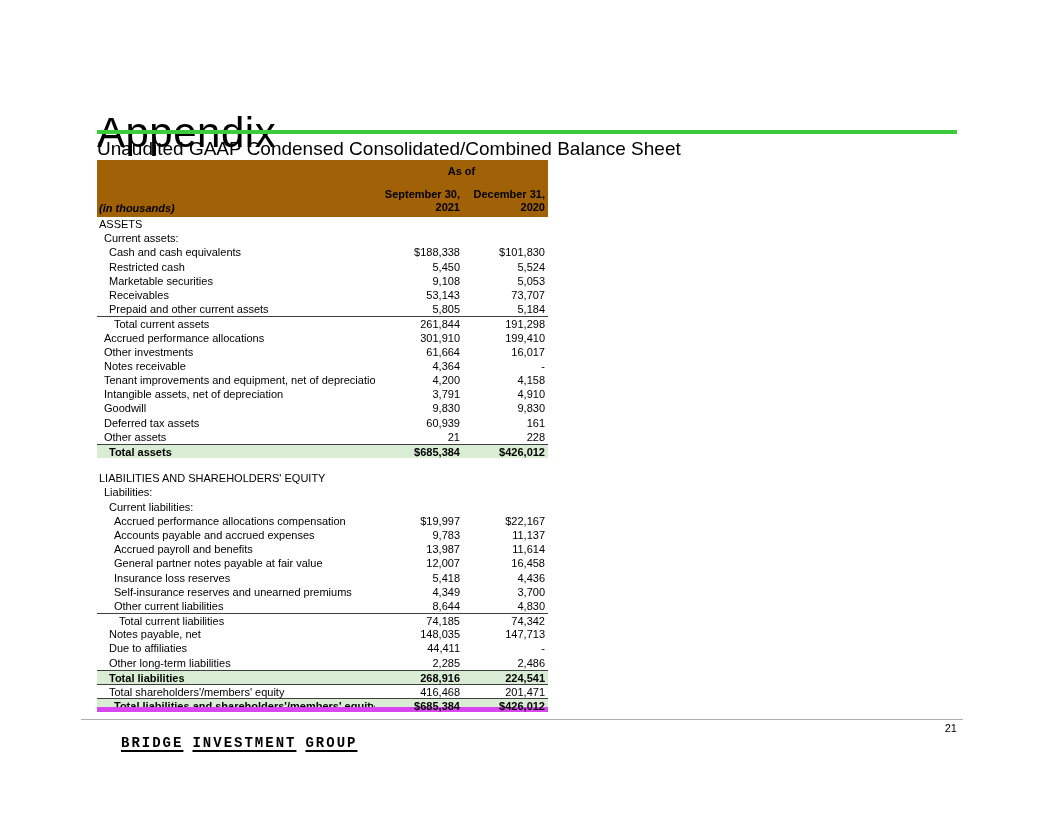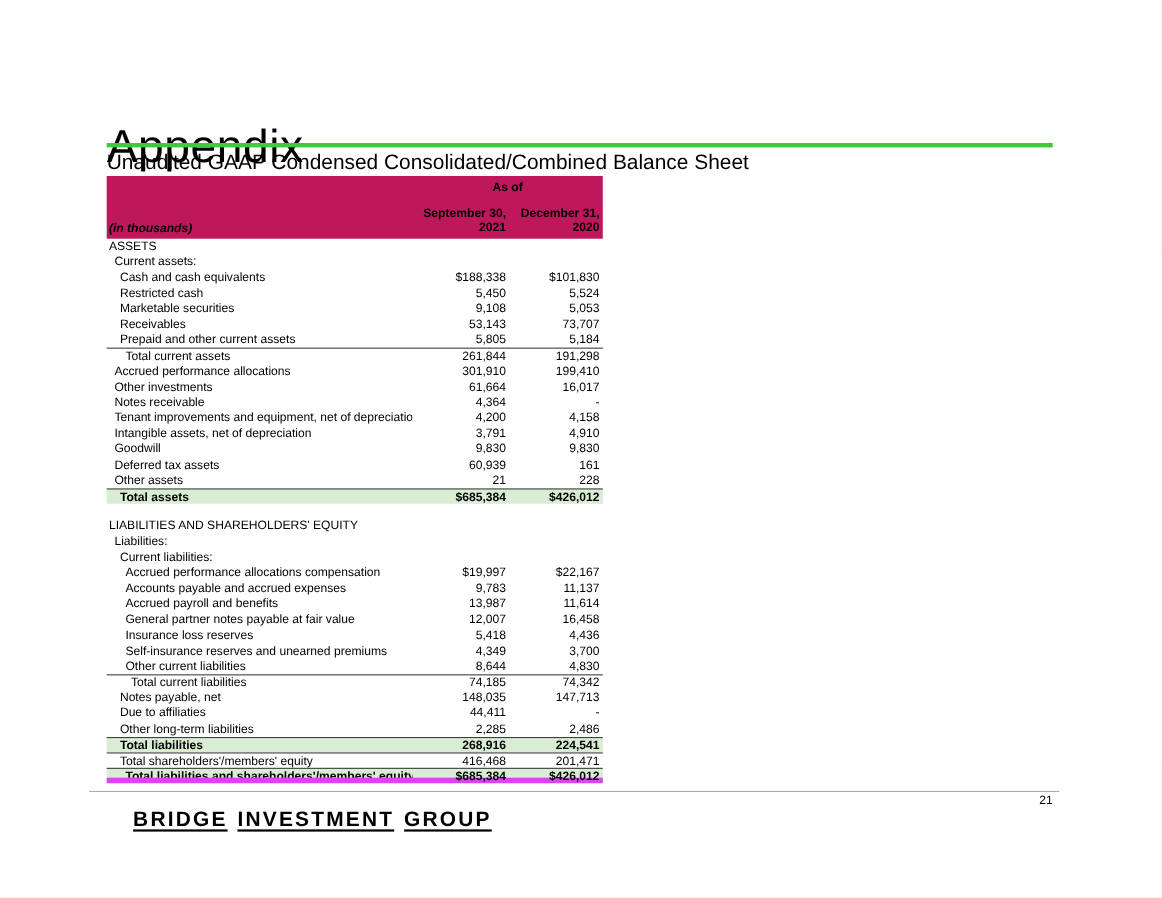--- a/index.html
+++ b/index.html
@@ -32,39 +32,39 @@
   .trow.green { background:#d9edd4; }
   .trow.bt { border-top:1px solid #3f3f3f; }
   .trow.bb { border-bottom:5px solid #d946ef; }
   .spacer { height:13px; }
   .ind0 { padding-left:2px; } .ind1 { padding-left:7px; } .ind2 { padding-left:12px; }
   .ind3 { padding-left:17px; } .ind4 { padding-left:22px; }
 
   .footer-rule { position:absolute; left:81px; top:719px; width:882px; height:1px; background:#adadad; }
   .page-number { position:absolute; left:857px; top:722px; width:100px; text-align:right; font-size:11px; }
   .logo {
-    position:absolute; left:97px; top:735px; font-family:Liberation Sans, sans-serif;
-    font-weight:bold; font-size:19px; letter-spacing:2px; white-space:nowrap;padding-left:24px;
+    position:absolute; left:97px; top:735px; font-family:Liberation Mono, monospace;
+    font-weight:bold; font-size:14px; letter-spacing:2px; white-space:nowrap;padding-left:24px;
   }
   .logo .word {
     text-decoration:underline; text-decoration-thickness:2px; text-underline-offset:3px;
     margin-right:9px;
   }
 </style>
 </head>
 <body>
 
 <div class="slide">
 
   <h1 class="page-title">Appendix</h1>
   <div class="accent-rule" style="background: rgb(59, 204, 59);"></div>
   <div class="page-subtitle">Unaudited GAAP Condensed Consolidated/Combined Balance Sheet</div>
 
   <div class="bs-table">
-    <div class="thead" style="background: #be185d;">
+    <div class="thead" style="background: #a16207;">
       <div class="asof">As of</div>
       <div class="colheads">
         <div class="colhead c1">
           <div>September 30,</div>
           <div>2021</div>
         </div>
         <div class="colhead c2">
           <div>December 31,</div>
           <div>2020</div>
         </div>

